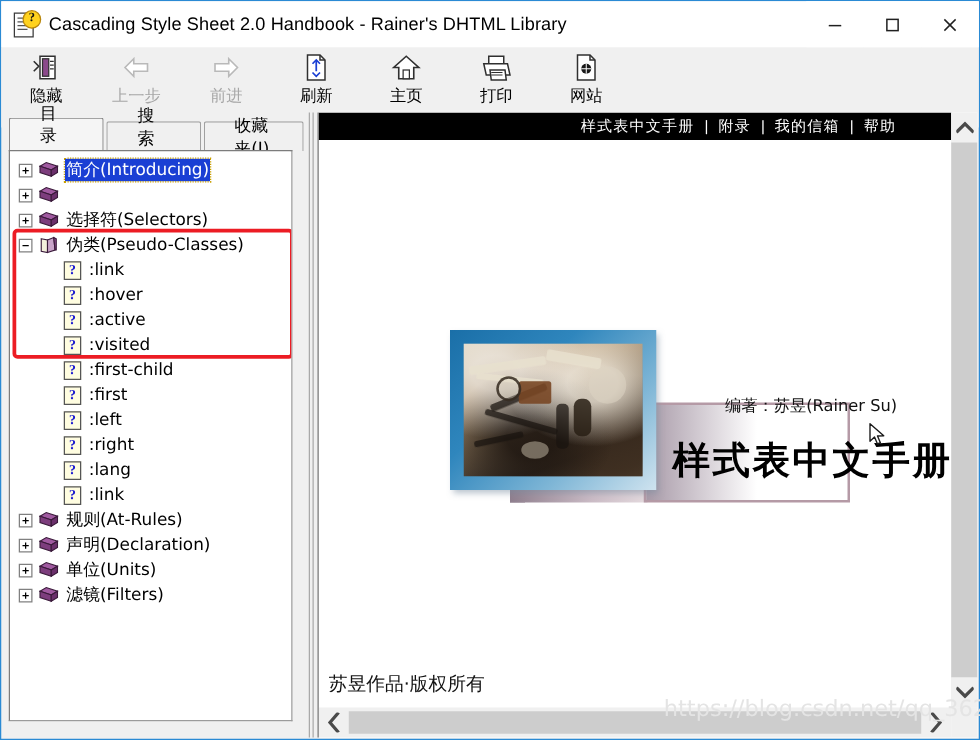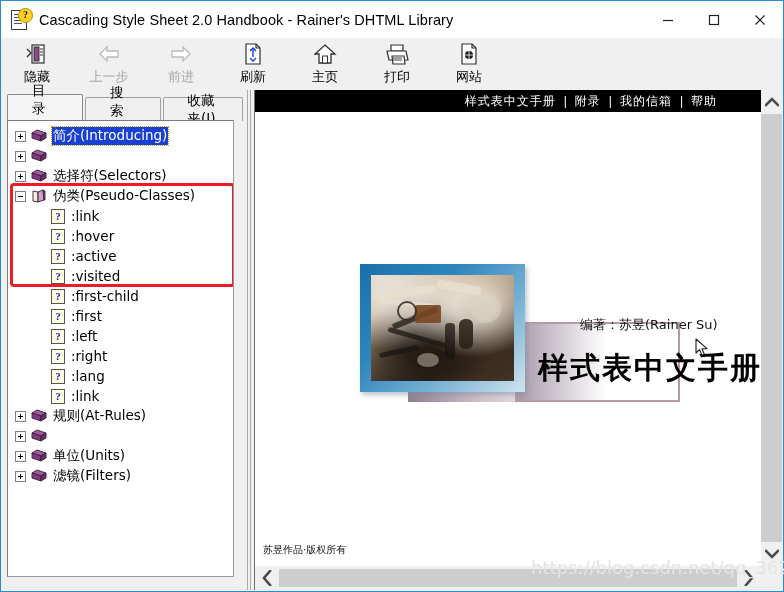--- a/index.html
+++ b/index.html
@@ -199,21 +199,21 @@
     position:absolute;left:220px;top:52px;font-size:13px;color:#111;white-space:nowrap;
     font-family:"DejaVu Sans","Liberation Sans",sans-serif;
   }
   .bigtitle{
     position:absolute;left:178px;top:84px;
     font-size:30px;font-weight:bold;color:#000;white-space:nowrap;
     letter-spacing:2px;
     font-family:"DejaVu Serif","Liberation Serif",serif;
   }
   .copyright{
-    position:absolute;left:8px;bottom:9px;font-size:10px;color:#111;
+    position:absolute;left:8px;bottom:9px;font-size:15px;color:#111;
     font-family:"DejaVu Sans","Liberation Sans",sans-serif;
   }
   .cursor{position:absolute;left:335px;top:74px;}
   
   .vscroll{
     position:absolute;right:0;top:0;width:21px;bottom:24px;background:#f0f0f0;
   }
   .vs-up,.vs-dn{
     position:absolute;left:0;width:21px;height:24px;
     display:flex;align-items:center;justify-content:center;background:#f0f0f0;
@@ -468,20 +468,21 @@
           </div>
           <div class="node indent1">
             <span class="exp plus"></span>
             <span class="ico-book">
               <svg width="16" height="14" viewBox="0 0 16 14">
                 <path d="M1 4 L6 1 L15 4 L10 7 Z" fill="#a05aa0" stroke="#3a1a3a" stroke-width="0.9"></path>
                 <path d="M1 4 L1 9 L10 12 L10 7 Z" fill="#7d3d7d" stroke="#3a1a3a" stroke-width="0.9"></path>
                 <path d="M10 7 L15 4 L15 9 L10 12 Z" fill="#6b2f6b" stroke="#3a1a3a" stroke-width="0.9"></path>
               </svg>
             </span>
+            <span class="lab">声明(Declaration)</span>
           </div>
           <div class="node indent1">
             <span class="exp plus"></span>
             <span class="ico-book">
               <svg width="16" height="14" viewBox="0 0 16 14">
                 <path d="M1 4 L6 1 L15 4 L10 7 Z" fill="#a05aa0" stroke="#3a1a3a" stroke-width="0.9"></path>
                 <path d="M1 4 L1 9 L10 12 L10 7 Z" fill="#7d3d7d" stroke="#3a1a3a" stroke-width="0.9"></path>
                 <path d="M10 7 L15 4 L15 9 L10 12 Z" fill="#6b2f6b" stroke="#3a1a3a" stroke-width="0.9"></path>
               </svg>
             </span>

